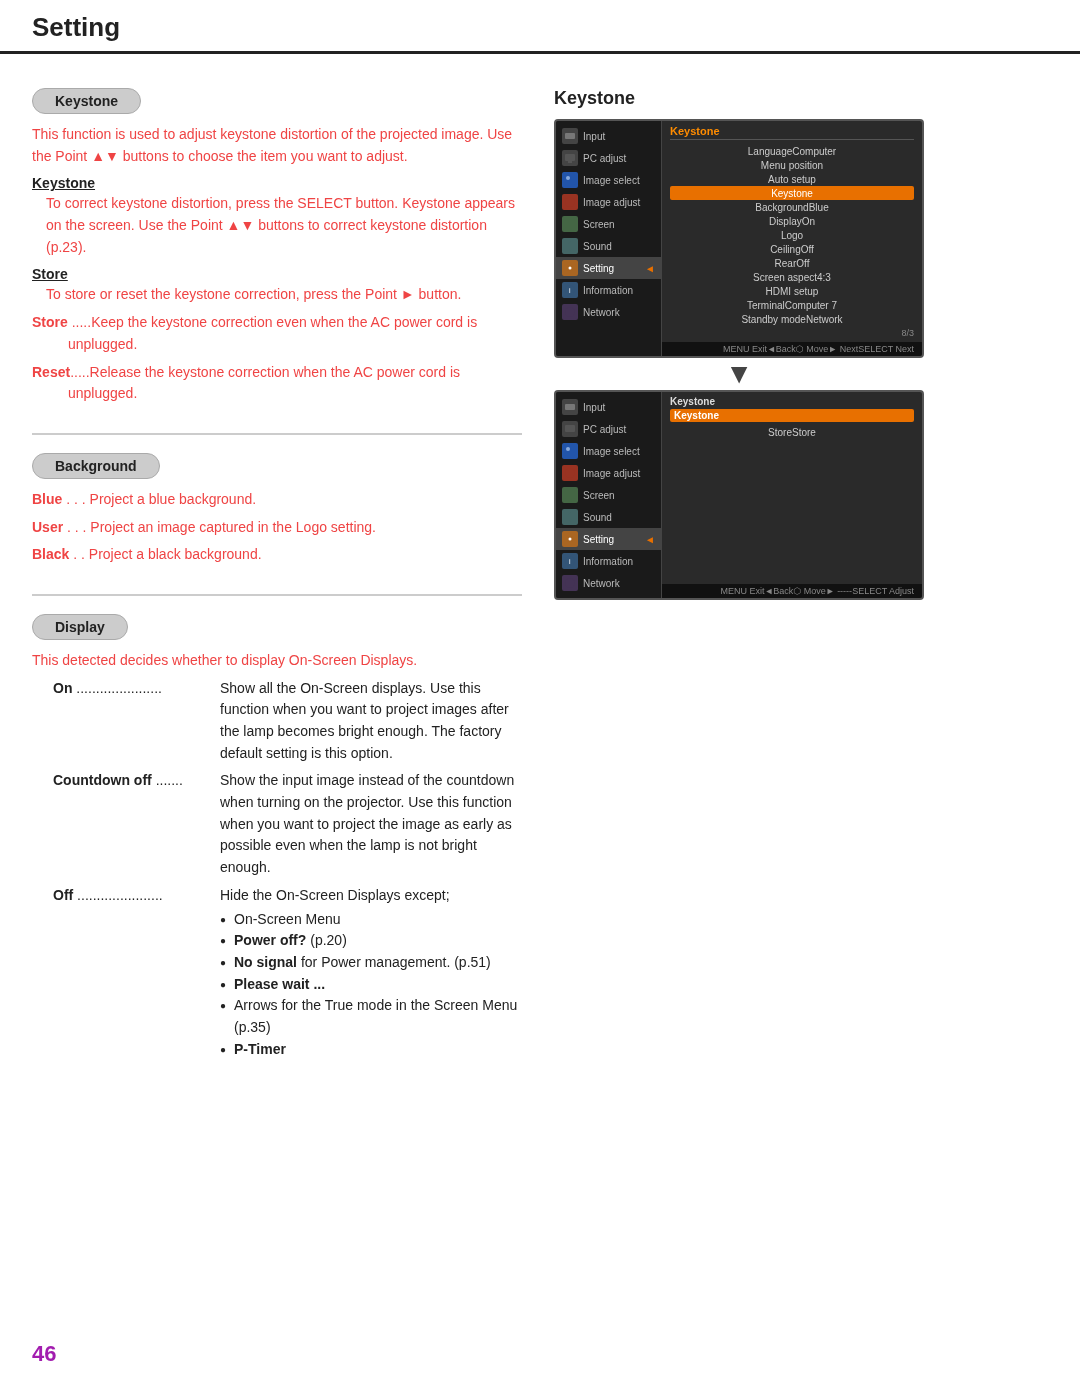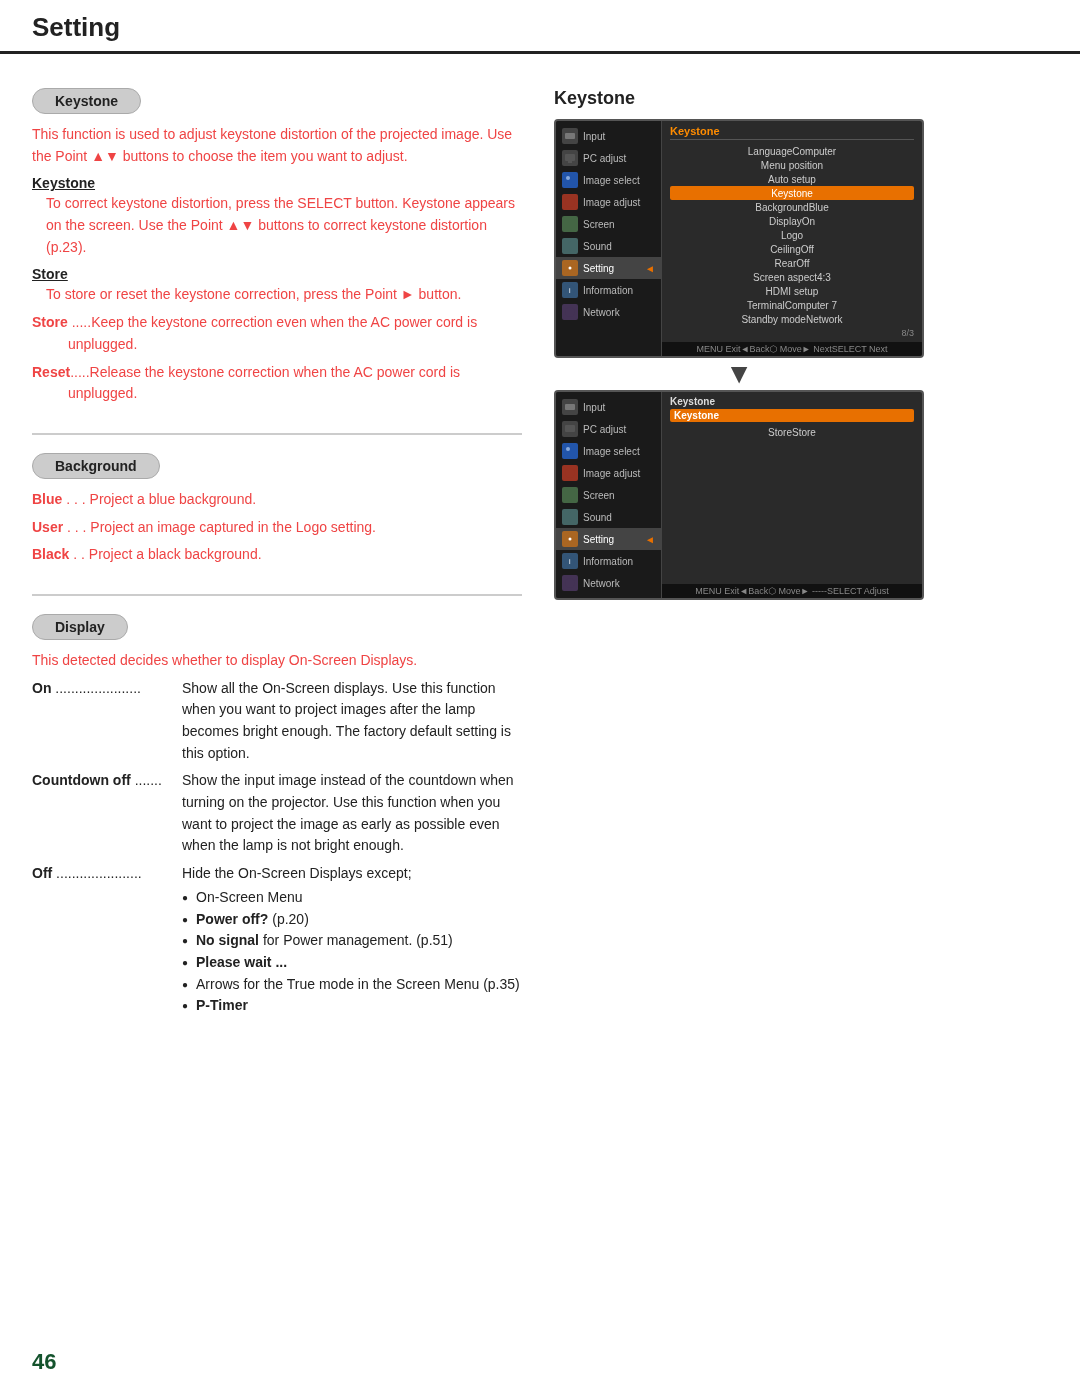--- a/index.html
+++ b/index.html
@@ -96,24 +96,25 @@
       margin-bottom: 4px;
     }
 
     
     .display-options {
       margin-top: 6px;
     }
 
     .display-opt-row {
       display: flex;
-      gap: 0;
+      gap: 17px;
       margin-bottom: 6px;
       font-size: 14px;
       line-height: 1.55;
+      margin-left: 21px;
     }
 
     .opt-label {
       min-width: 150px;
       font-size: 14px;
     }
 
     .opt-label strong {
       font-weight: bold;
     }
@@ -145,25 +146,25 @@
       top: 3px;
     }
 
     .opt-desc .bullet-list li strong {
       font-weight: bold;
     }
 
     
     .page-number {
       position: absolute;
-      bottom: 22px;
+      bottom: 30px;
       left: 32px;
       font-size: 22px;
       font-weight: bold;
-      color: #14532d;
+      color: #a21caf;
     }
 
     
     .projector-screens {
       display: flex;
       flex-direction: column;
       gap: 16px;
     }
 
     .proj-screen {
@@ -248,21 +249,21 @@
     }
 
     .proj-menu-item.highlighted .item-val {
       color: #fff;
     }
 
     
     .proj-bottom {
       background: #111;
       display: flex;
-      justify-content: center;
+      justify-content: flex-end;
       padding: 2px 8px;
       font-size: 9px;
       color: #888;
     }
 
     
     .down-arrow {
       text-align: center;
       font-size: 28px;
       color: #444;

